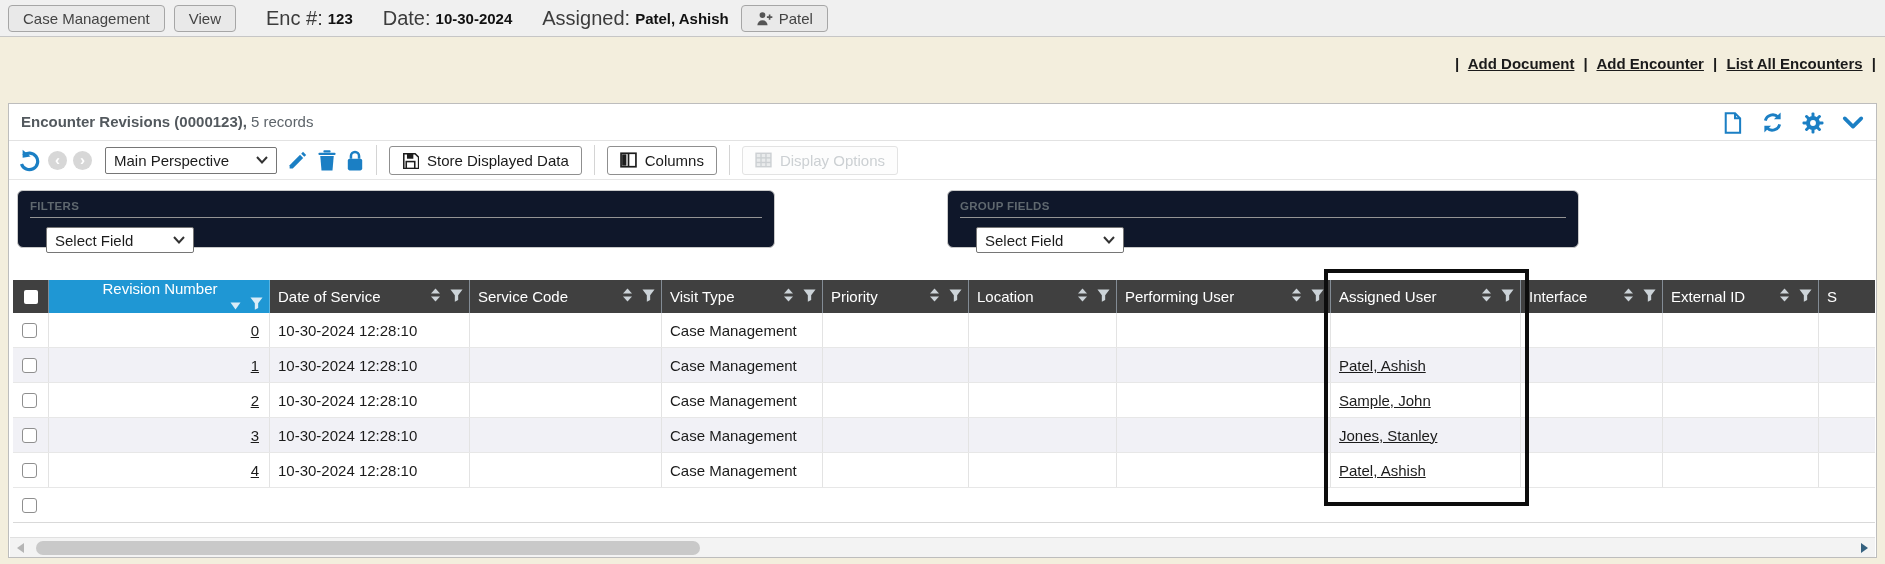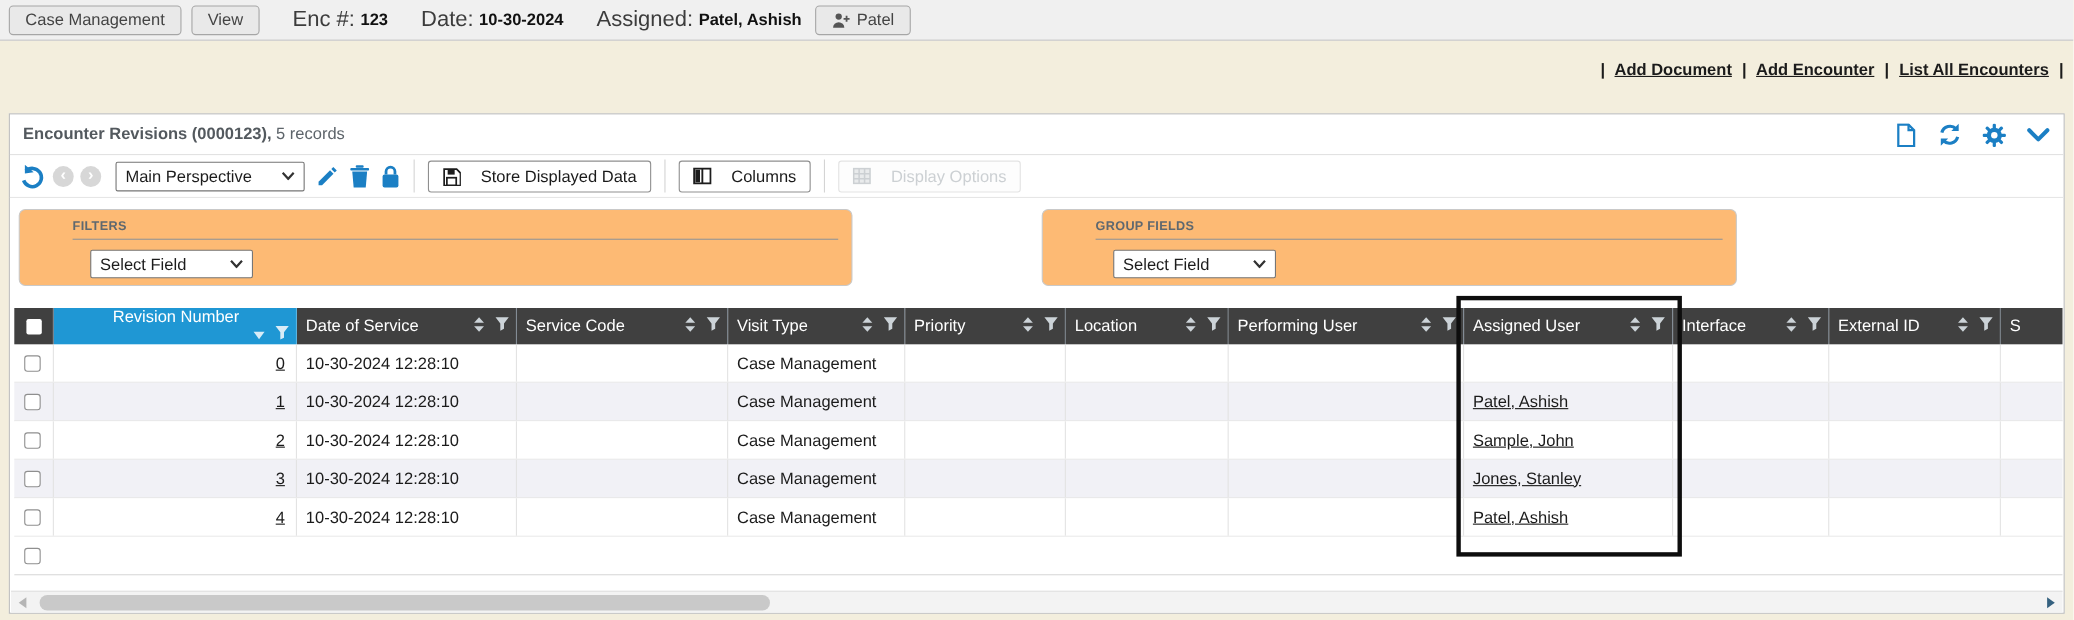--- a/index.html
+++ b/index.html
@@ -35,25 +35,25 @@
   .toolbar { height:39px; display:flex; align-items:center; padding-left:9px; border-bottom:1px solid #e6e6e6; }
   .undo-icon { width:24px; height:24px; cursor:pointer; }
   .navcirc { width:19px; height:19px; border-radius:50%; background:#d7d7d7; color:#fff; font-size:15px;
              font-weight:700; display:flex; align-items:center; justify-content:center; margin-left:6px; line-height:1; padding-bottom:2px;}
   .fake-select { height:27px; background:#fff; border:1px solid #767676; border-radius:2px; font-size:15px;
                  color:#1c1c1c; display:flex; align-items:center; padding:0 8px; justify-content:space-between; cursor:pointer; }
   .persp-select { width:172px; margin-left:13px; }
   .tool-icon { margin-left:10px; cursor:pointer; display:flex; align-items:center; }
   .tb-divider { width:1px; height:30px; background:#d4d4d4; margin:0 12px; }
   .panel-btn { height:29px; background:#fff; border:1px solid #8f8f8f; border-radius:3px; font-size:15px;
-               color:#1a1a1a; display:flex; align-items:center; gap:18px; padding:0 12px; cursor:pointer; }
+               color:#1a1a1a; display:flex; align-items:center; gap:8px; padding:0 12px; cursor:pointer; }
   .panel-btn.disabled { border-color:#e3e3e3; color:#ccd0d3; cursor:default; background:#fdfdfd; }
 
   
-  .fieldbox { position:absolute; height:70px; border:1px solid #c9c9c9; border-radius:6px; background:#fdba74;padding-left:36px; }
+  .fieldbox { position:absolute; height:58px; border:1px solid #c9c9c9; border-radius:6px; background:#0f172a; }
   .filters-box { left:8px;  top:86px; width:758px; }
   .group-box   { left:938px; top:86px; width:632px; }
   .fieldbox-label { font-size:11.5px; font-weight:700; color:#5f686f; letter-spacing:.3px;
                     border-bottom:1px solid #949494; margin:9px 12px 0 12px; padding-bottom:5px; }
   .field-select { width:148px; height:26px; margin:9px 0 0 28px;align-items:center; }
 
   
   .grid { position:absolute; left:4px; top:176px; width:1862px; }
   .gr-row { display:flex; width:1862px; }
   .th-row { height:33px; }

